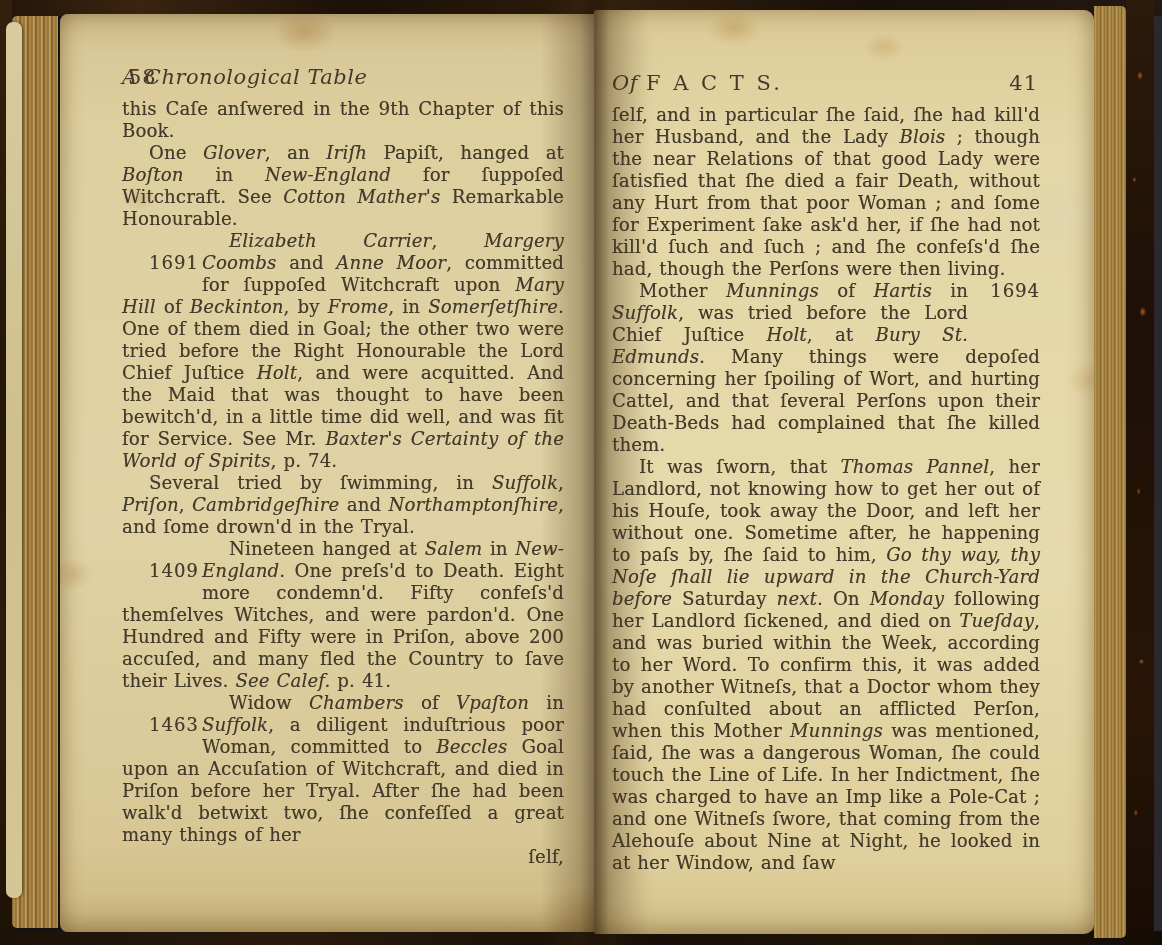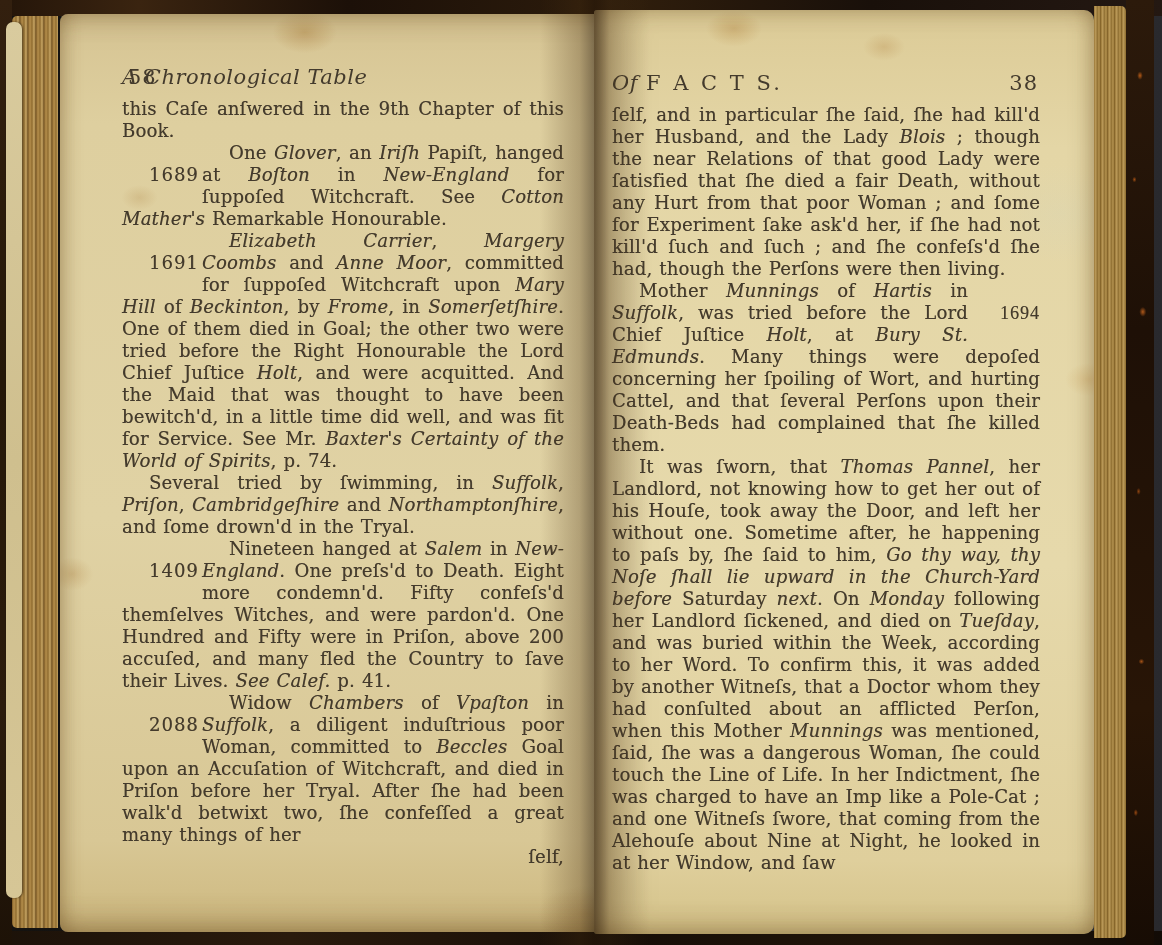--- a/index.html
+++ b/index.html
@@ -63,21 +63,21 @@
   .running-title{display:block;text-align:left;}
   .running-title .it-title{font-style:italic;letter-spacing:.5px;}
   .running-title .caps{letter-spacing:3px;margin-left:8px;}
   .text-col{position:absolute;text-align:justify;font-size:18px;line-height:22px;
     letter-spacing:.2px;word-spacing:1px;text-shadow:.3px .3px .4px rgba(58,46,30,.5);}
   .page-left .text-col{left:62px;top:84px;width:442px;}
   .page-right .text-col{left:18px;top:94px;width:428px;}
   .text-col p{margin:0;}
   .text-col p.indent{text-indent:1.5em;}
   .yl{float:left;width:80px;height:66px;display:flex;align-items:center;justify-content:flex-start;}
-  .yr{float:right;width:72px;height:66px;display:flex;align-items:center;justify-content:flex-end;font-family:Liberation Serif, serif;}
+  .yr{float:right;width:72px;height:66px;display:flex;align-items:flex-start;justify-content:flex-end;}
   .yl span,.yr span{font-size:18px;letter-spacing:1px;}
   .it{font-style:italic;}
   .catchword{text-align:right;font-size:18px;line-height:22px;}
 </style>
 </head>
 <body>
 
 <div class="frame-band-top"></div>
 <div class="frame-band-bottom"></div>
 <div class="cover-left"></div>
@@ -85,41 +85,39 @@
   <div class="loose-leaf"></div>
 </div>
 
 <div class="page page-left">
   <div class="page-header">
     <span class="page-number">58</span>
     <span class="running-title"><span class="it-title">A Chronological Table</span></span>
   </div>
   <div class="text-col">
       <p><span>this Caſe anſwered in the 9th Chapter of this Book.</span></p>
-      <p class="indent"><span class="yl">
-          <span>1689</span>
-        </span><span>One </span><span class="it">Glover</span><span>, an </span><span class="it">Iriſh</span><span> Papiſt, hanged at </span><span class="it">Boſton</span><span> in </span><span class="it">New-England</span><span> for ſuppoſed Witchcraft.  See </span><span class="it">Cotton Mather's</span><span> Remarkable Honourable.</span></p>
+      <p class="indent"><span>One </span><span class="it">Glover</span><span>, an </span><span class="it">Iriſh</span><span> Papiſt, hanged at </span><span class="it">Boſton</span><span> in </span><span class="it">New-England</span><span> for ſuppoſed Witchcraft.  See </span><span class="it">Cotton Mather's</span><span> Remarkable Honourable.</span></p>
       <p class="indent"><span class="yl">
           <span>1691</span>
         </span><span class="it">Elizabeth Carrier</span><span>, </span><span class="it">Margery Coombs</span><span> and </span><span class="it">Anne Moor</span><span>, committed for ſuppoſed Witchcraft upon </span><span class="it">Mary Hill</span><span> of </span><span class="it">Beckinton</span><span>, by </span><span class="it">Frome</span><span>, in </span><span class="it">Somerſetſhire</span><span>.  One of them died in Goal; the other two were tried before the Right Honourable the Lord Chief Juſtice </span><span class="it">Holt</span><span>, and were acquitted.  And the Maid that was thought to have been bewitch'd, in a little time did well, and was fit for Service.  See Mr. </span><span class="it">Baxter's Certainty of the World of Spirits</span><span>, p. 74.</span></p>
       <p class="indent"><span>Several tried by ſwimming, in </span><span class="it">Suffolk</span><span>, </span><span class="it">Priſon</span><span>, </span><span class="it">Cambridgeſhire</span><span> and </span><span class="it">Northamptonſhire</span><span>, and ſome drown'd in the Tryal.</span></p>
       <p class="indent"><span class="yl">
           <span>1409</span>
         </span><span>Nineteen hanged at </span><span class="it">Salem</span><span> in </span><span class="it">New-England</span><span>.  One preſs'd to Death.  Eight more condemn'd.  Fifty confeſs'd themſelves Witches, and were pardon'd.  One Hundred and Fifty were in Priſon, above 200 accuſed, and many fled the Country to ſave their Lives.  </span><span class="it">See Calef.</span><span> p. 41.</span></p>
       <p class="indent"><span class="yl">
-          <span>2088</span>
+          <span>1463</span>
         </span><span>Widow </span><span class="it">Chambers</span><span> of </span><span class="it">Vpaſton</span><span> in </span><span class="it">Suffolk</span><span>, a diligent induſtrious poor Woman, committed to </span><span class="it">Beccles</span><span> Goal upon an Accuſation of Witchcraft, and died in Priſon before her Tryal.  After ſhe had been walk'd betwixt two, ſhe confeſſed a great many things of her</span></p>
       <div class="catchword">ſelf,</div>
     </div>
 </div>
 
 <div class="page page-right">
   <div class="page-header">
     <span class="running-title"><span class="it-title">Of</span><span class="caps">F A C T S.</span></span>
-    <span class="page-number">38</span>
+    <span class="page-number">41</span>
   </div>
   <div class="text-col">
       <p><span>ſelf, and in particular ſhe ſaid, ſhe had kill'd her Husband, and the Lady </span><span class="it">Blois</span><span> ; though the near Relations of that good Lady were ſatisfied that ſhe died a fair Death, without any Hurt from that poor Woman ; and ſome for Experiment ſake ask'd her, if ſhe had not kill'd ſuch and ſuch ; and ſhe confeſs'd ſhe had, though the Perſons were then living.</span></p>
       <p class="indent"><span class="yr">
           <span>1694</span>
         </span><span>Mother </span><span class="it">Munnings</span><span> of </span><span class="it">Hartis</span><span> in </span><span class="it">Suffolk</span><span>, was tried before the Lord Chief Juſtice </span><span class="it">Holt</span><span>, at </span><span class="it">Bury St. Edmunds</span><span>.  Many things were depoſed concerning her ſpoiling of Wort, and hurting Cattel, and that ſeveral Perſons upon their Death-Beds had complained that ſhe killed them.</span></p>
       <p class="indent"><span>It was ſworn, that </span><span class="it">Thomas Pannel</span><span>, her Landlord, not knowing how to get her out of his Houſe, took away the Door, and left her without one.  Sometime after, he happening to paſs by, ſhe ſaid to him, </span><span class="it">Go thy way, thy Noſe ſhall lie upward in the Church-Yard before</span><span> Saturday </span><span class="it">next</span><span>.  On </span><span class="it">Monday</span><span> following her Landlord ſickened, and died on </span><span class="it">Tueſday</span><span>, and was buried within the Week, according to her Word.  To confirm this, it was added by another Witneſs, that a Doctor whom they had conſulted about an afflicted Perſon, when this Mother </span><span class="it">Munnings</span><span> was mentioned, ſaid, ſhe was a dangerous Woman, ſhe could touch the Line of Life.  In her Indictment, ſhe was charged to have an Imp like a Pole-Cat ; and one Witneſs ſwore, that coming from the Alehouſe about Nine at Night, he looked in at her Window, and ſaw</span></p>
     </div>
 </div>
 

